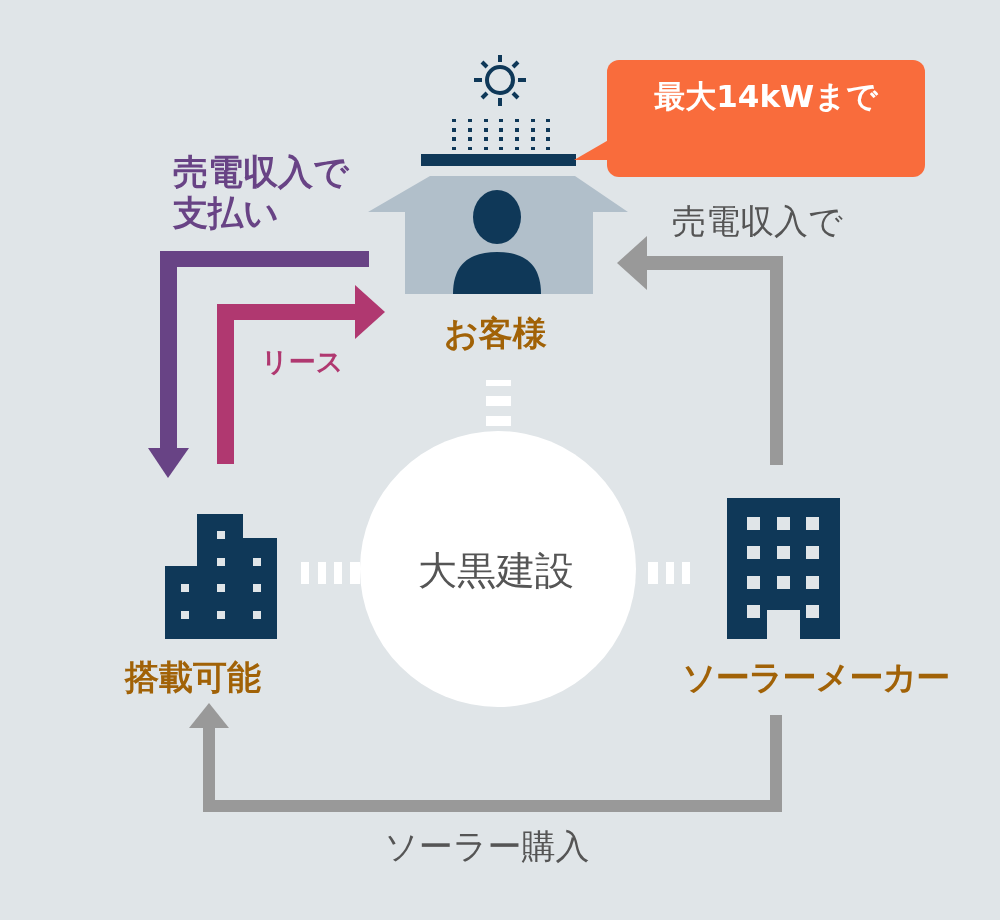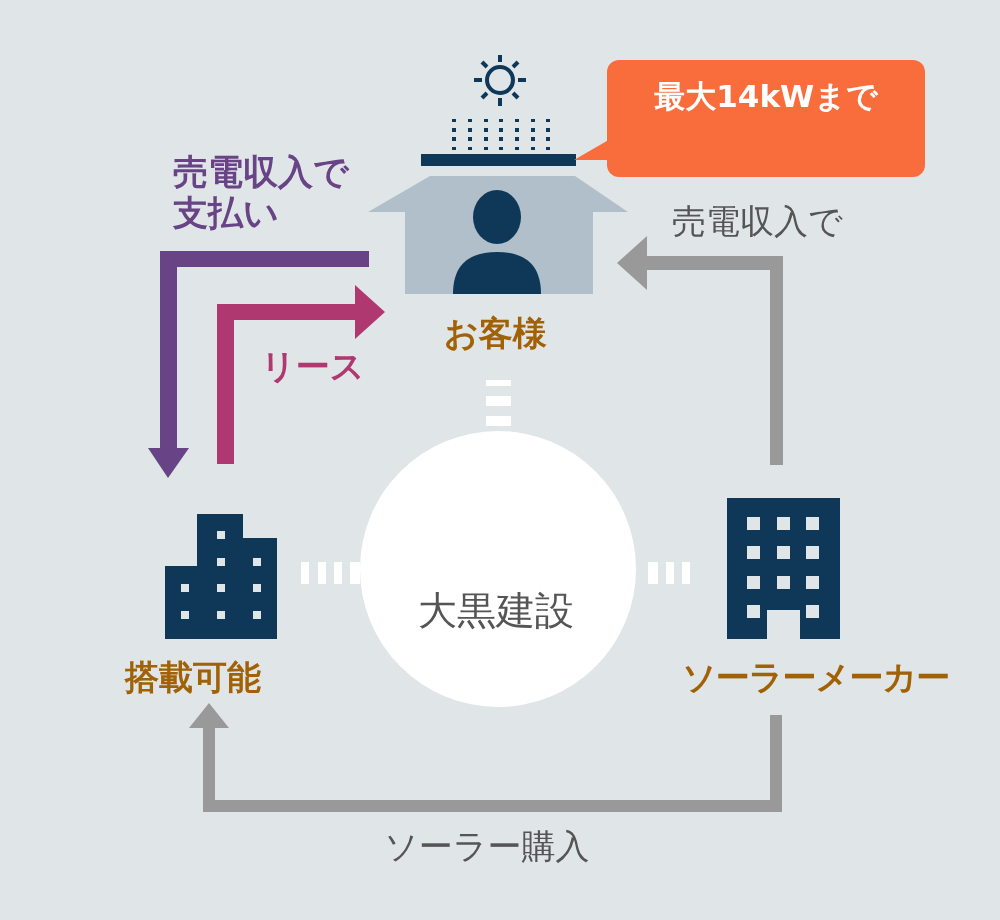--- a/index.html
+++ b/index.html
@@ -151,25 +151,25 @@
   <div>最大14kWまで</div>
 </div>
 
 <div class="lbl navy" style="left:444px; top:313px; font-size:34px;">お客様</div>
 
 <div class="lbl purple" style="left:166px; top:152px; font-size:35px;">
   <div>売電収入で</div>
   <div>支払い</div>
 </div>
 
-<div class="lbl magenta" style="left:261px; top:344px; font-size:34px; line-height:1.3;">
+<div class="lbl magenta" style="left:261px; top:344px; font-size:27px; line-height:1.3;">
   <div>リース</div>
 </div>
 
 <div class="lbl gray" style="left:672px; top:201px; font-size:34px;">売電収入で</div>
 
-<div class="lbl gray" style="left:418px; top:548px; font-size:39px;margin-top:40px;">大黒建設</div>
+<div class="lbl gray" style="left:418px; top:548px; font-size:39px;">大黒建設</div>
 
 <div class="lbl navy" style="left:125px; top:657px; font-size:34px;">搭載可能</div>
 
 <div class="lbl navy" style="left:682px; top:657px; font-size:34px; letter-spacing:-1px;">ソーラーメーカー</div>
 
 <div class="lbl gray" style="left:384px; top:826px; font-size:34px;">ソーラー購入</div>
 
 </body></html>

